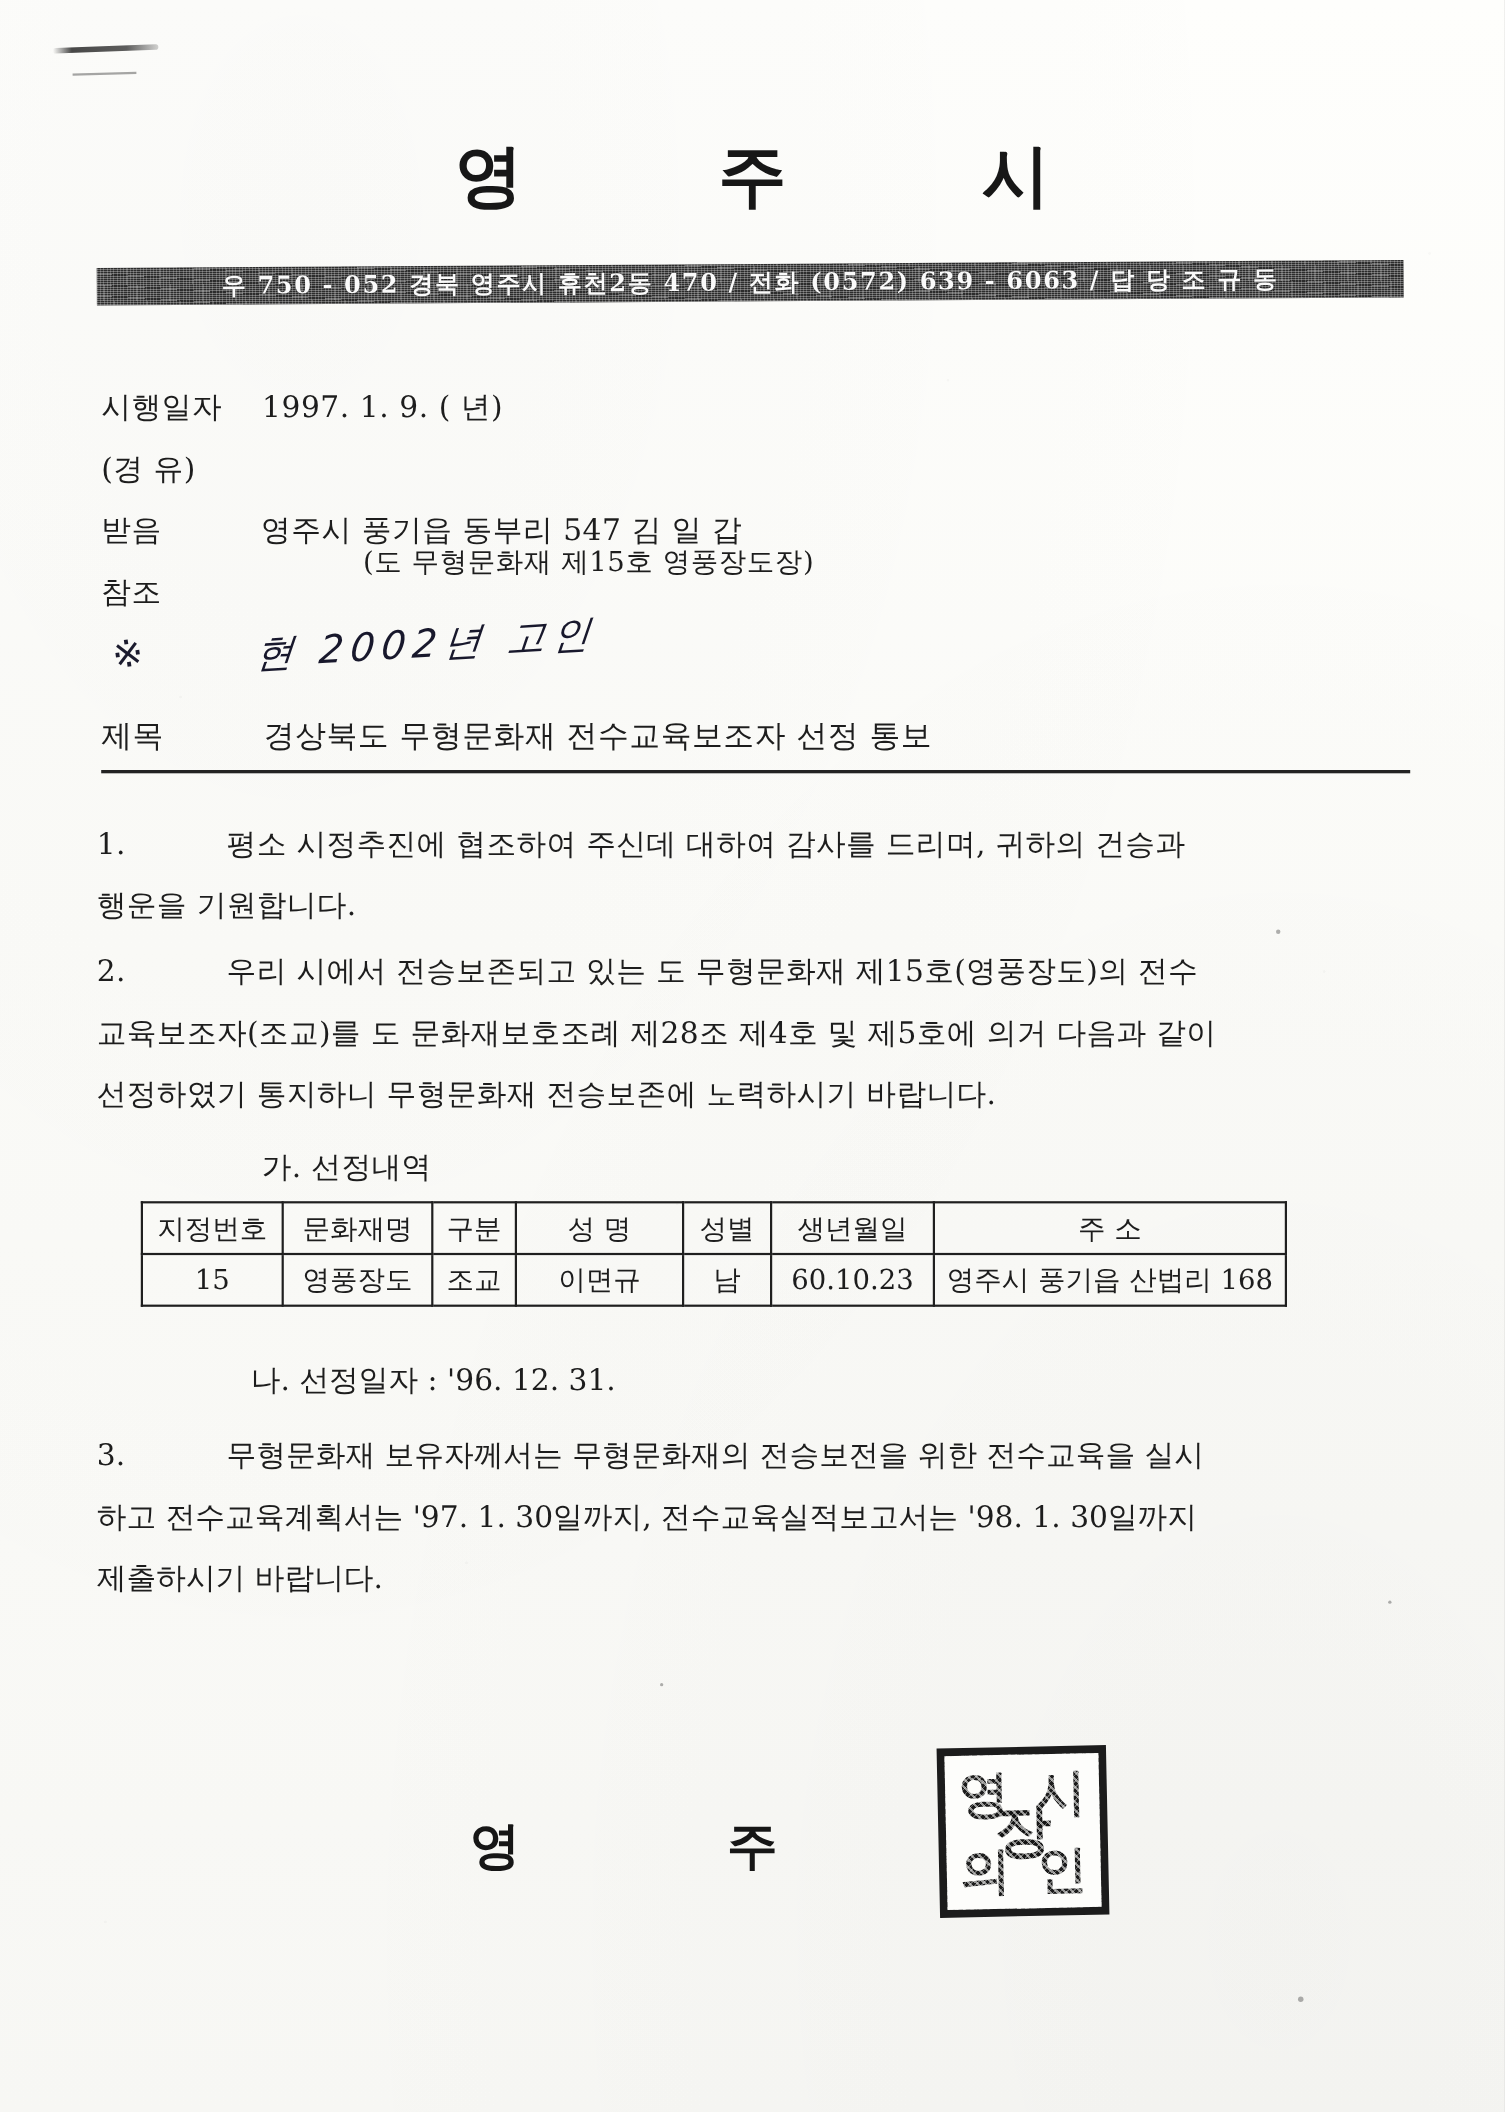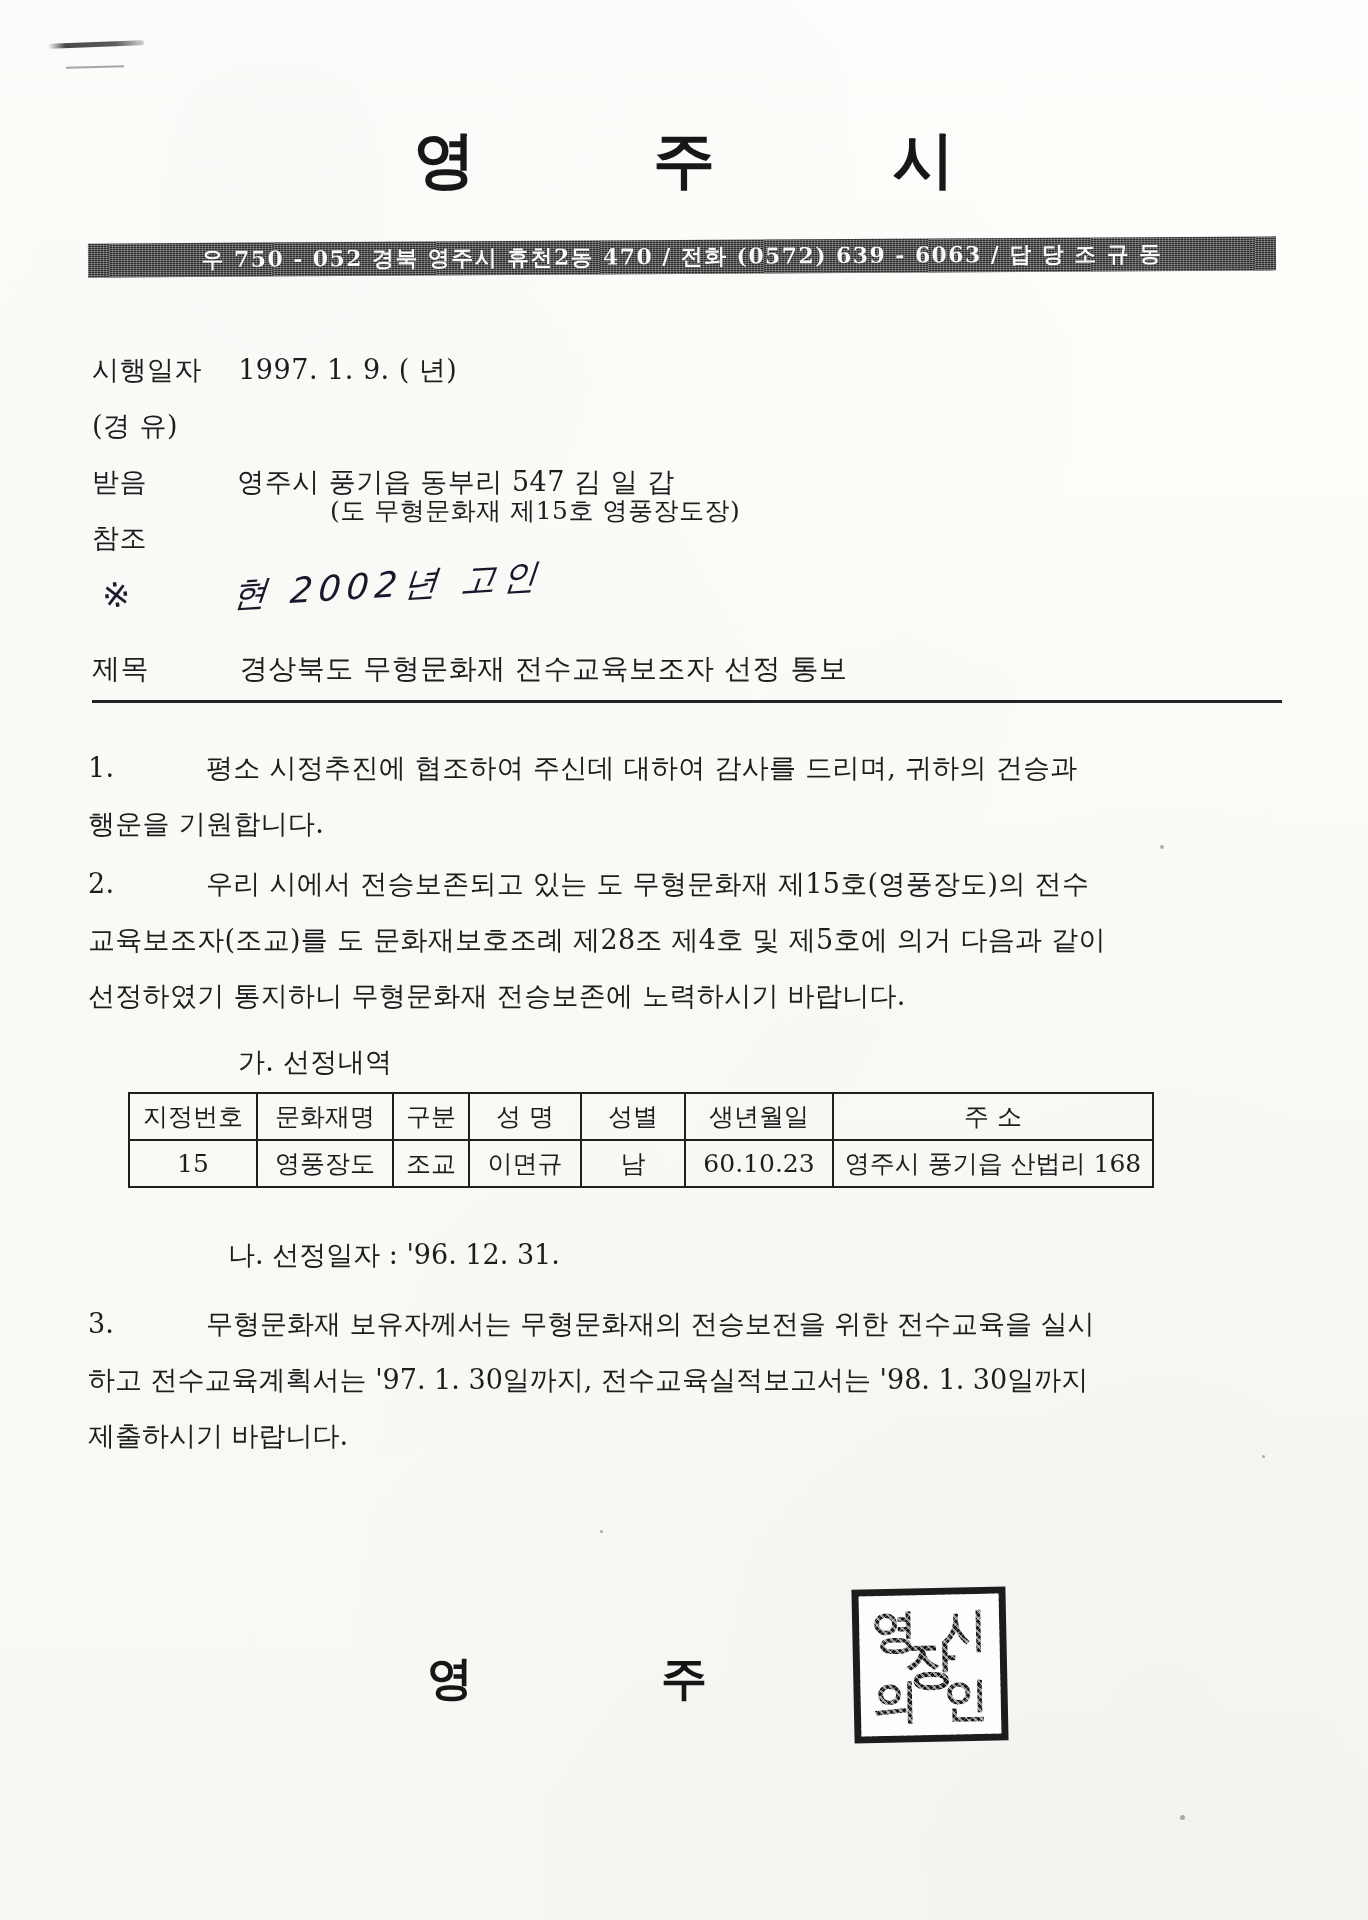--- a/index.html
+++ b/index.html
@@ -163,22 +163,22 @@
     font-weight: 400;
     white-space: nowrap;
     height: 44px;
     box-sizing: border-box;
     margin-left: 24px;
   }
   table.sel th { font-weight: 400; }
   .c-num  { width: 128px; }
   .c-name { width: 136px; }
   .c-type { width: 76px; }
-  .c-pers { width: 112px; }
-  .c-sex  { width: 104px; }
+  .c-pers { width: 152px; }
+  .c-sex  { width: 80px; }
   .c-dob  { width: 148px; }
   .c-addr { width: 320px; }
 
   
   .sub-item-b { left: 228px; top: 1237px; font-size: 27px; white-space: nowrap; }
   .body-wrap2 {
     left: 88px; top: 1296px;
     width: 1205px;
     font-size: 27px;
     line-height: 56px;

